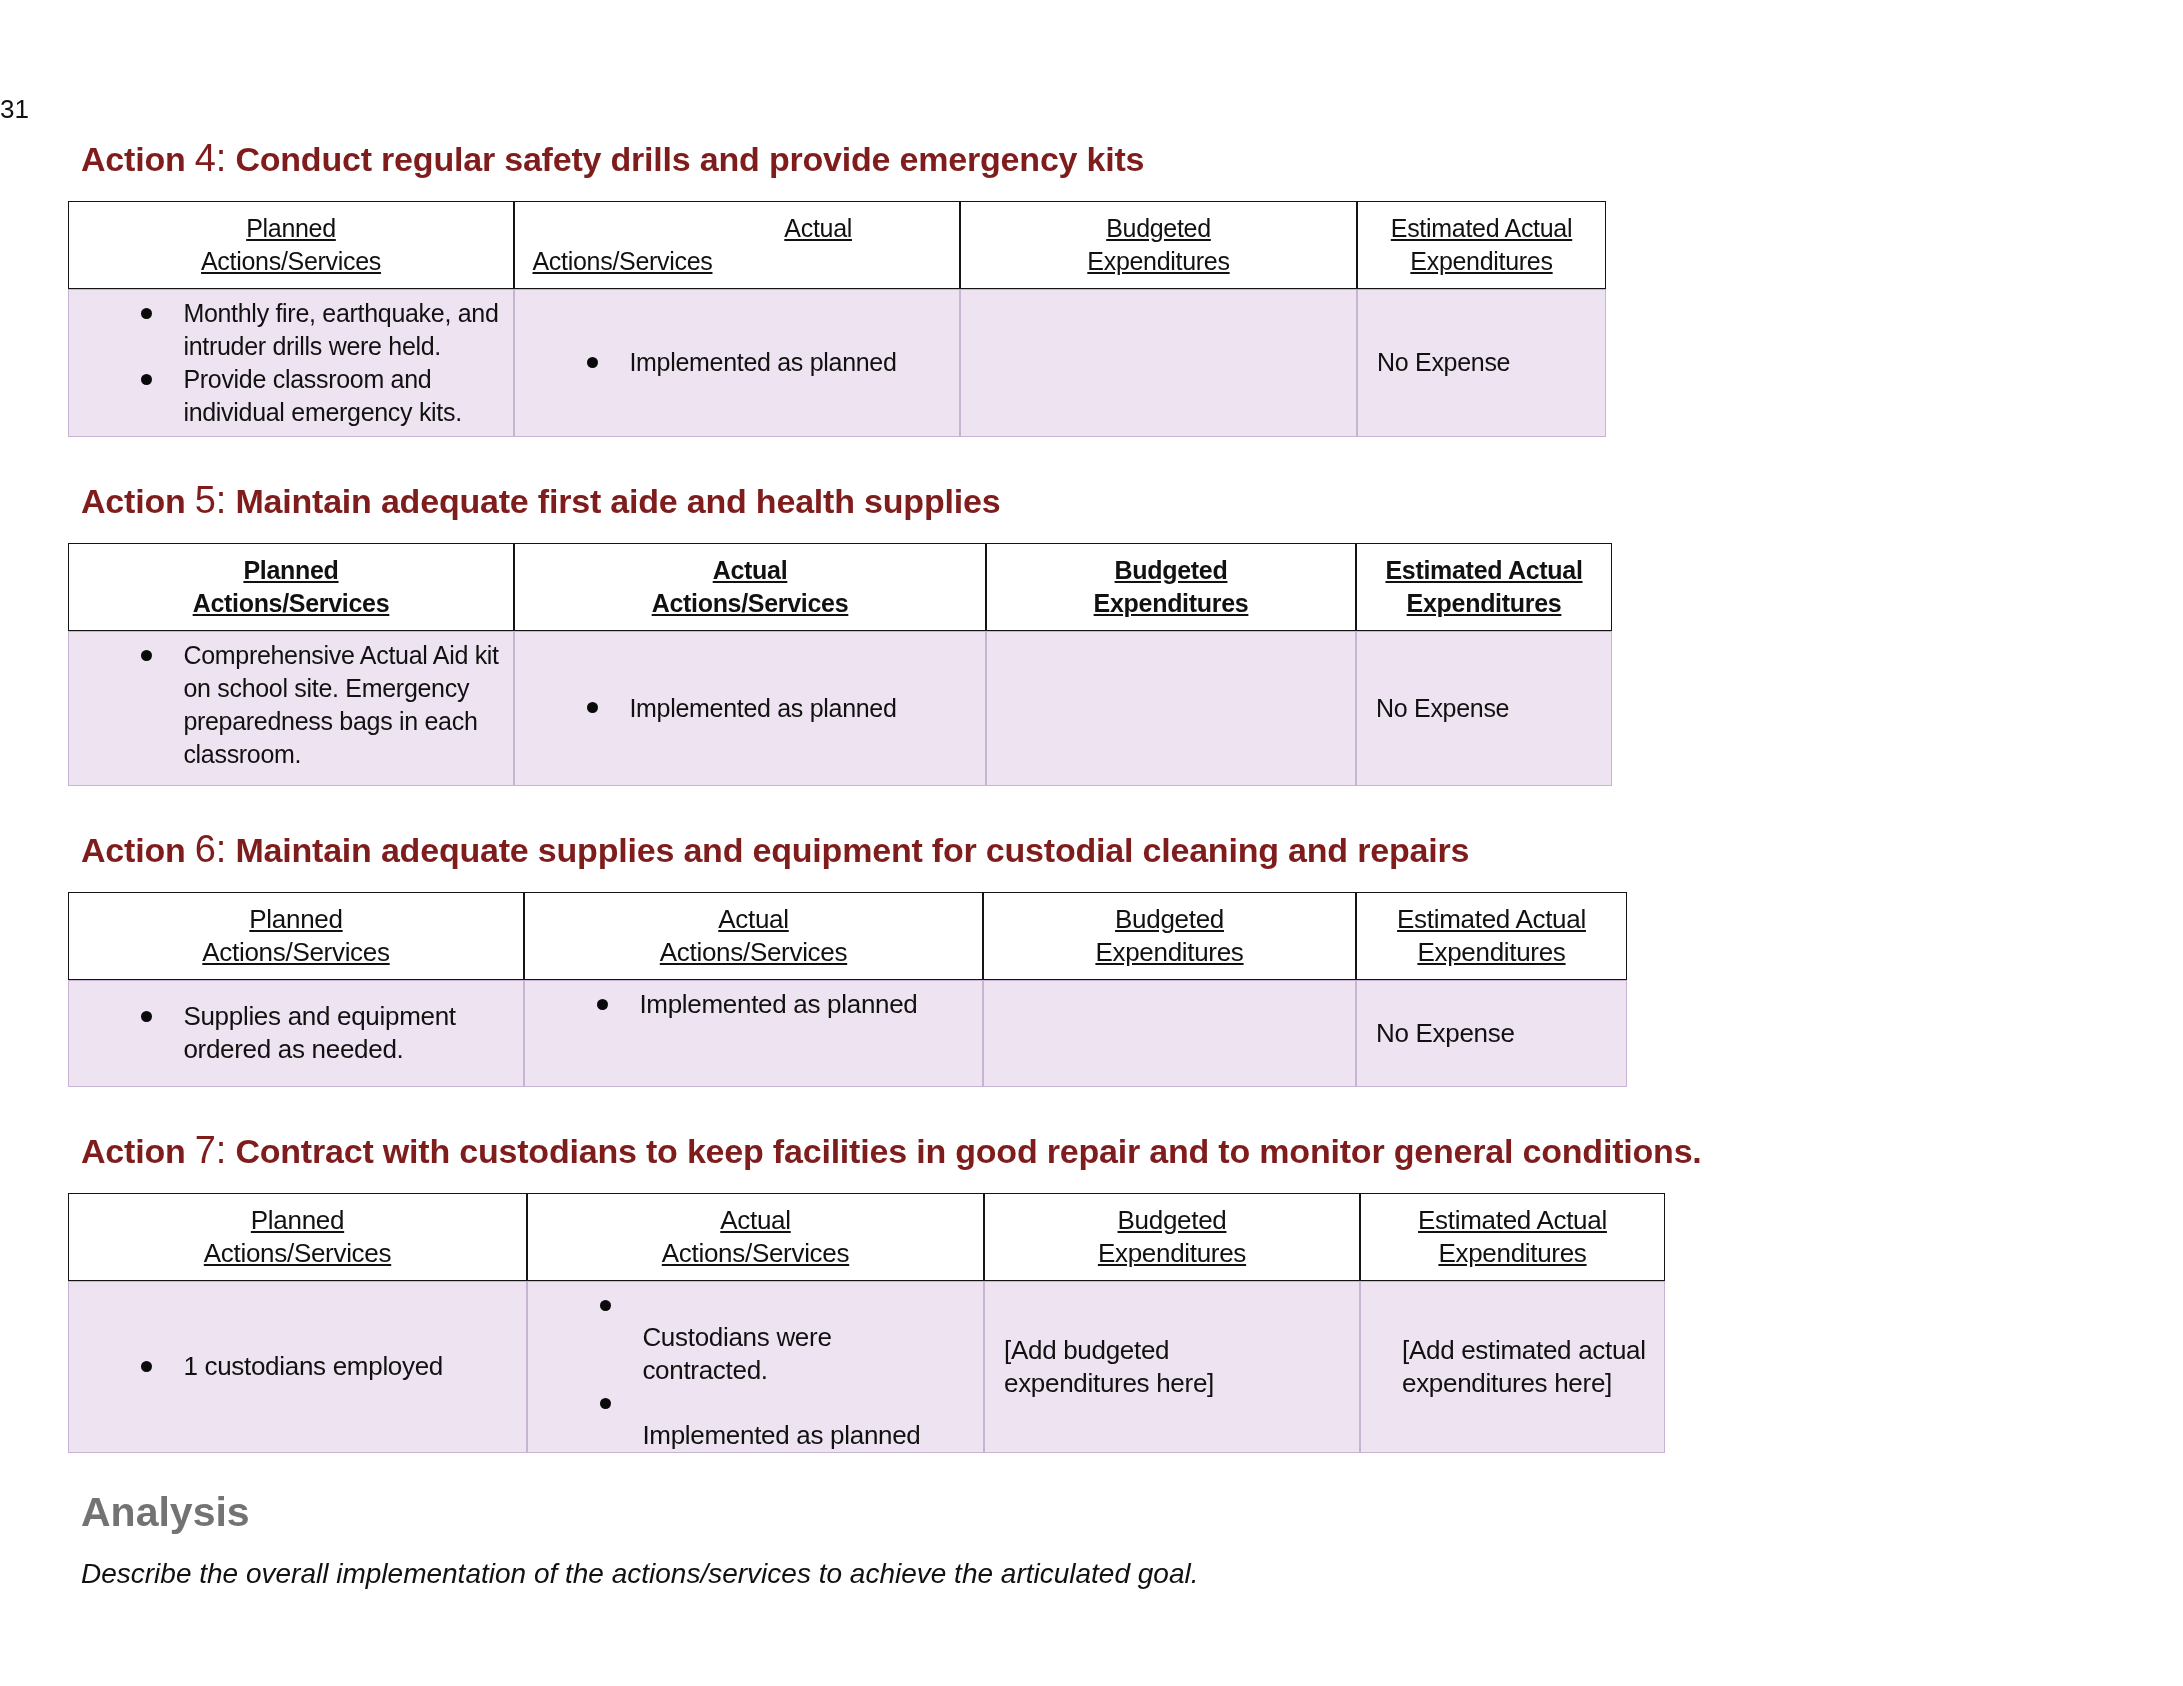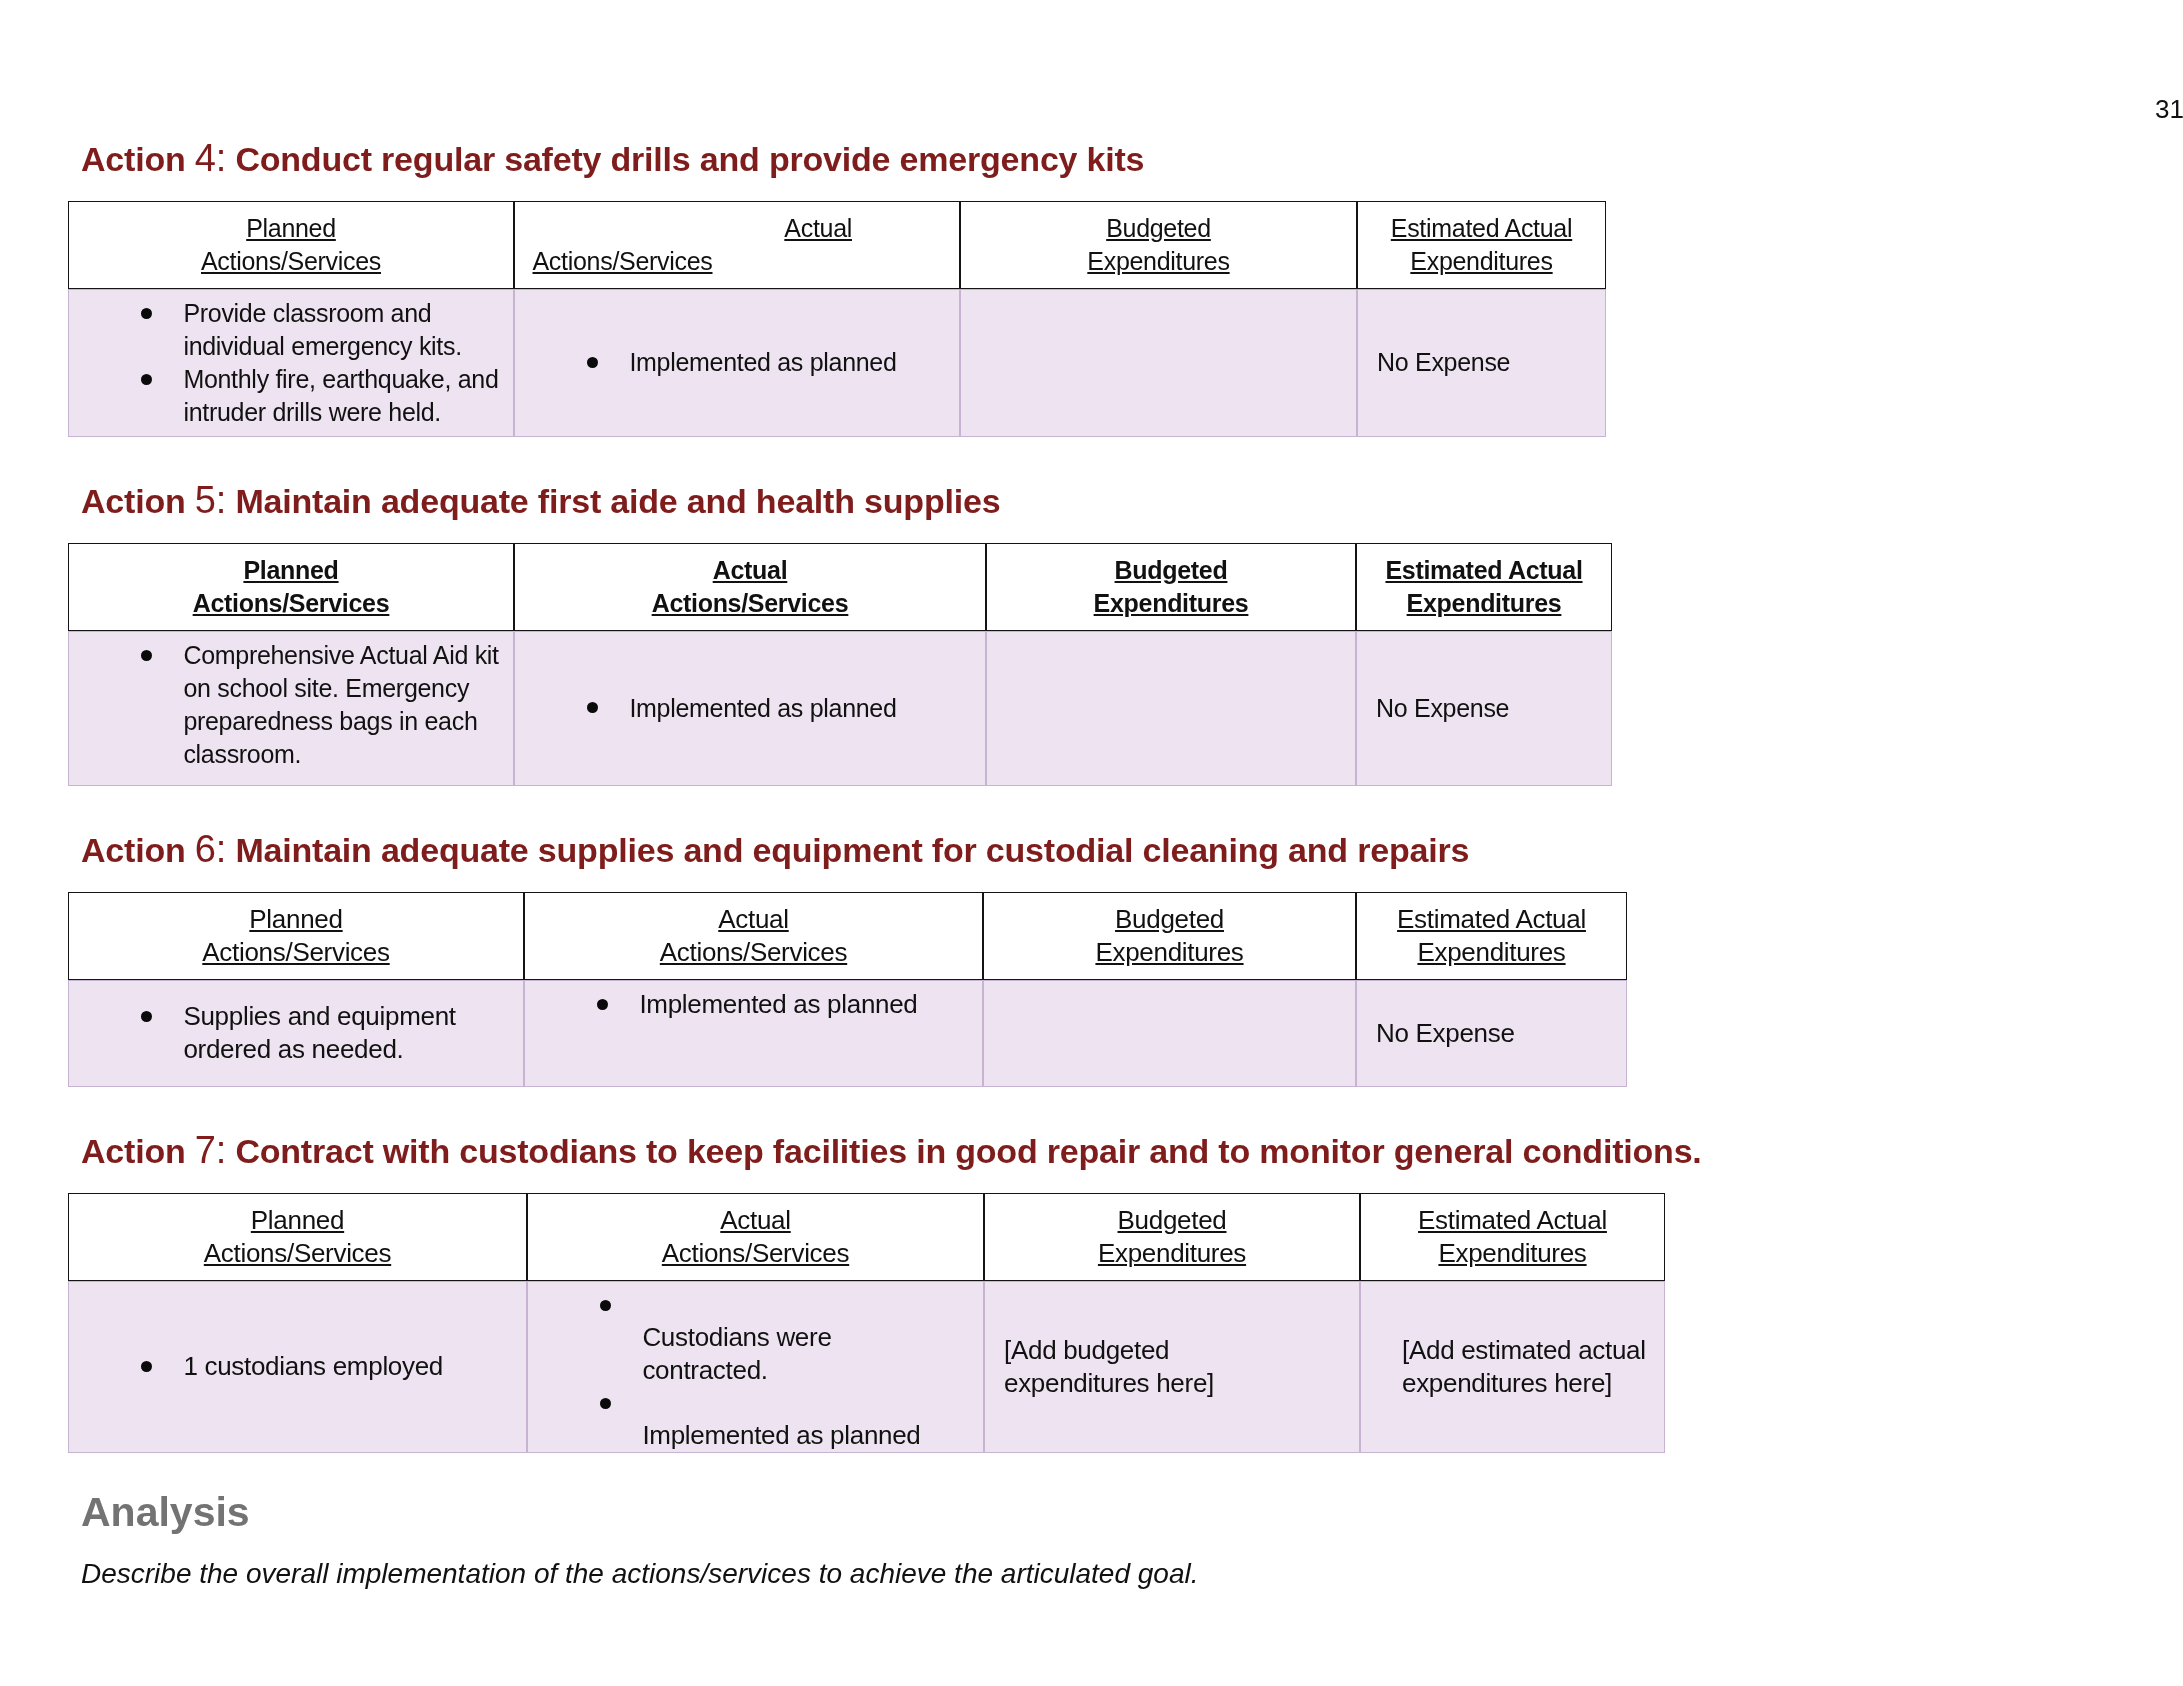--- a/index.html
+++ b/index.html
@@ -14,21 +14,21 @@
     position:relative;
     width:2184px;height:1687px;
     background:#ffffff;
     font-family:"Liberation Sans",sans-serif;
     color:var(--ink);
     overflow:hidden;
   }
   .pagenum{
     padding-top:93px;
     width:100%;
-    text-align:right;
+    text-align:left;
     font-size:26px;line-height:33px;
   }
   .inner{padding-left:68px;}
   h2.heading{
     font-size:34px;font-weight:700;line-height:42px;
     margin:42px 0 0 13px;color:#7f1d1d;
     letter-spacing:-0.2px;
   }
   h2.heading.first{margin-top:10.5px;}
   .hnum{font-weight:400;font-size:38px;}
@@ -113,25 +113,25 @@
       </div>
       <div class="hcell">
         <div class="hl1">Estimated Actual</div>
         <div class="hl2">Expenditures</div>
       </div>
 
       <div class="bcell v-top">
         <div class="bullets">
           <div class="bullet-item">
             <span class="dot"></span>
+            <span class="btxt">Monthly fire, earthquake, and intruder drills were held.</span>
+          </div>
+          <div class="bullet-item">
+            <span class="dot"></span>
             <span class="btxt">Provide classroom and individual emergency kits.</span>
-          </div>
-          <div class="bullet-item">
-            <span class="dot"></span>
-            <span class="btxt">Monthly fire, earthquake, and intruder drills were held.</span>
           </div>
         </div>
       </div>
       <div class="bcell v-mid">
         <div class="bullets">
           <div class="bullet-item">
             <span class="dot"></span>
             <span class="btxt">Implemented as planned</span>
           </div>
         </div>

